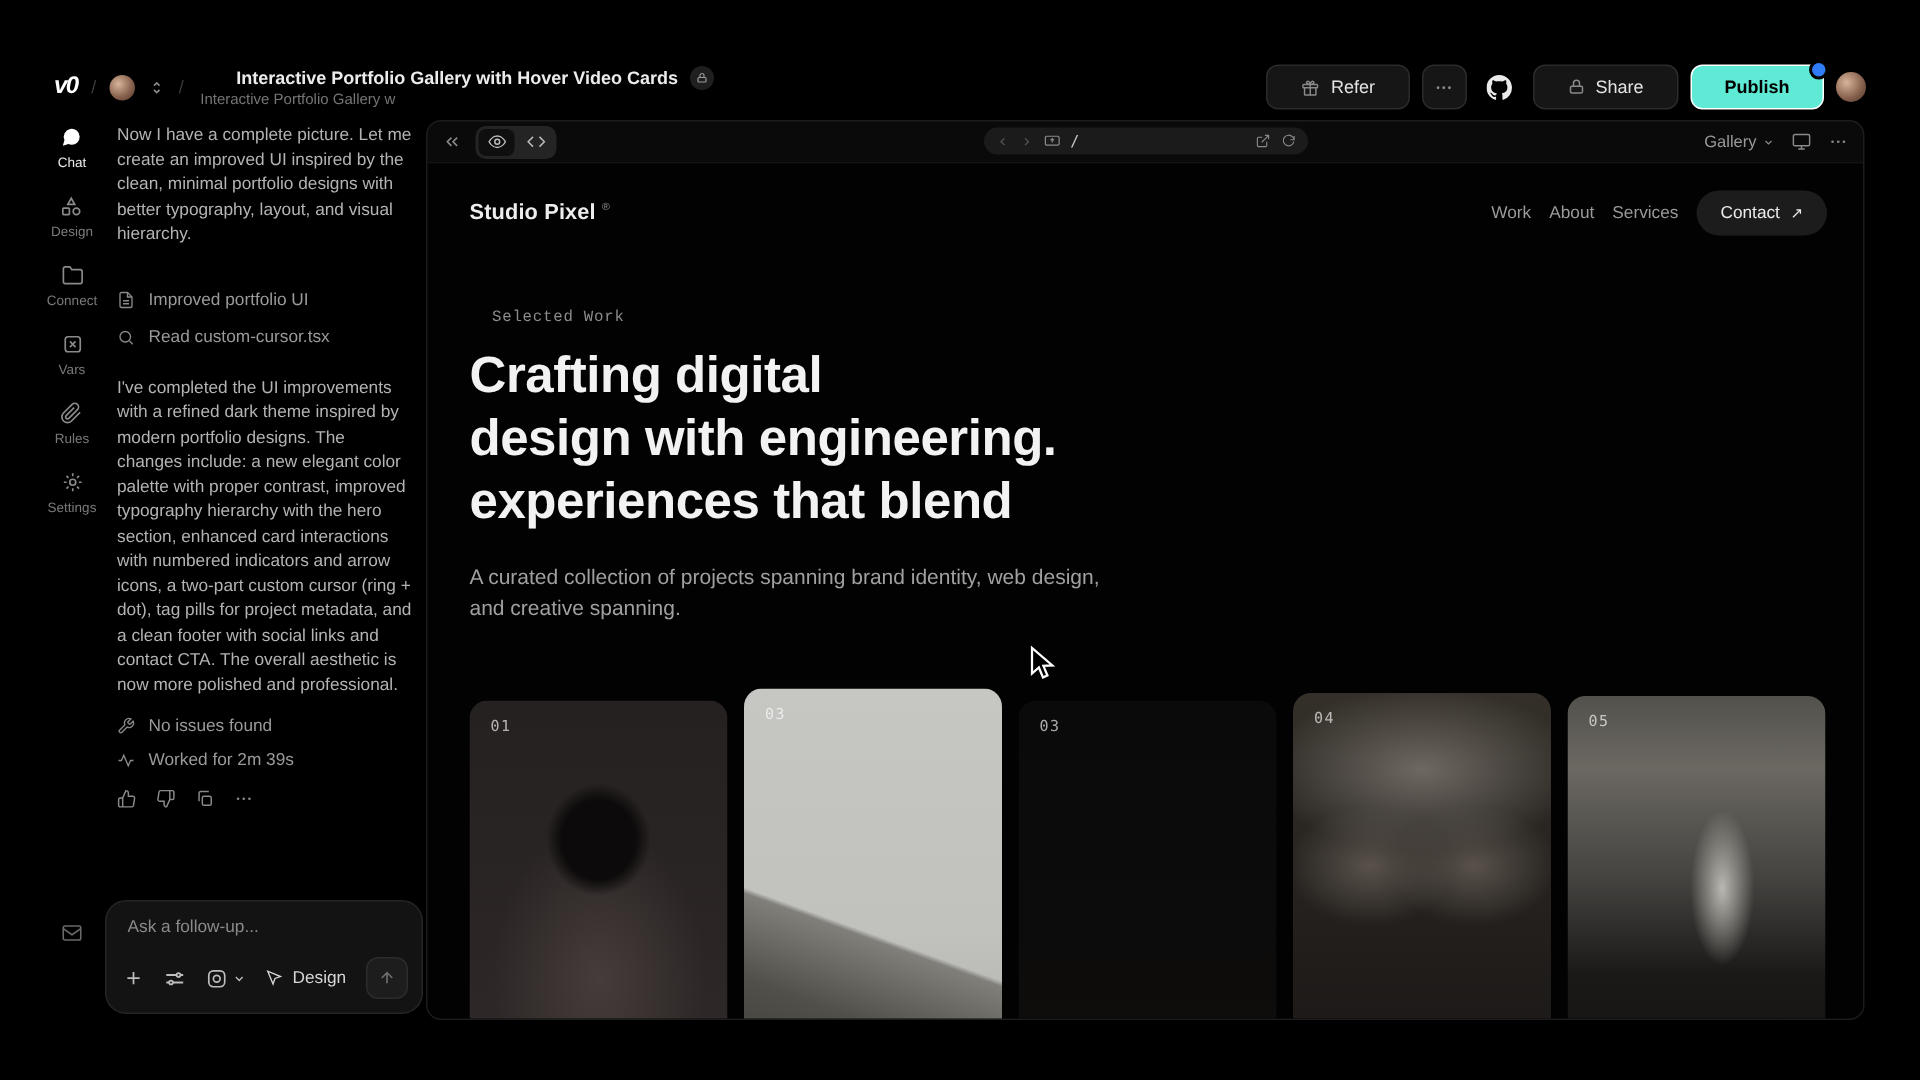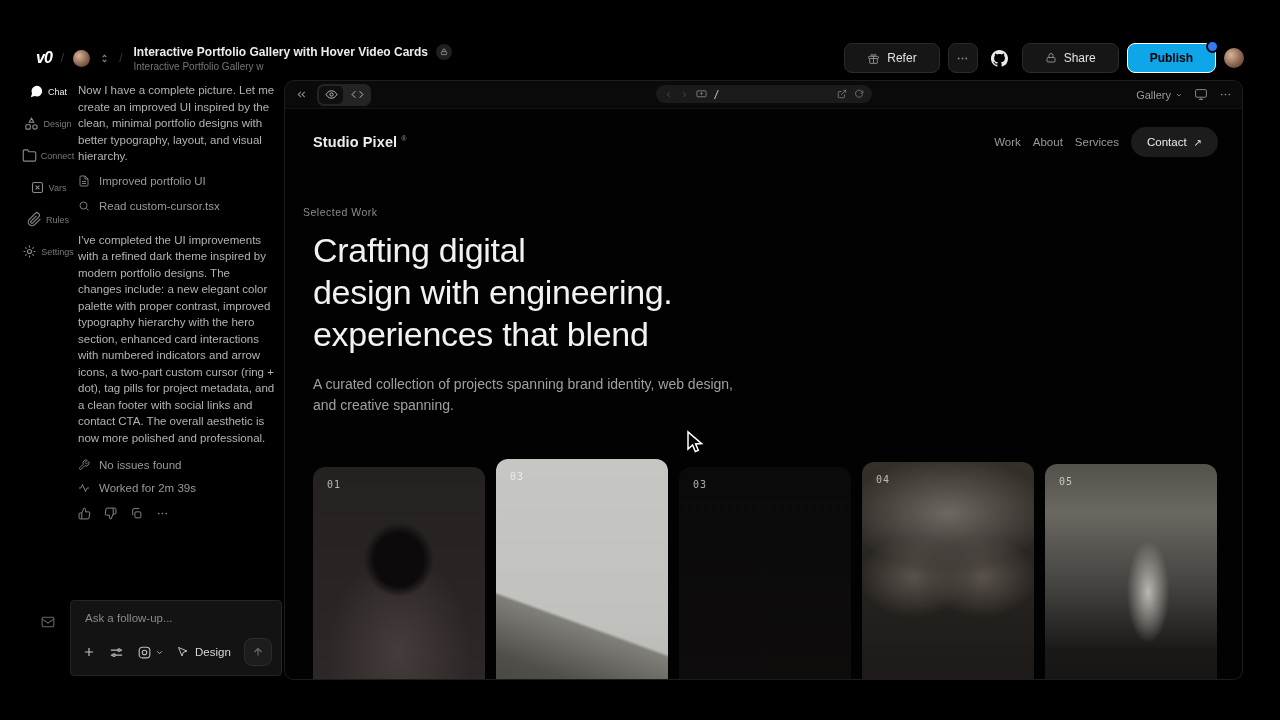--- a/index.html
+++ b/index.html
@@ -9,54 +9,54 @@
   }
   svg{display:block}
   .icon{color:#8a8a8a}
   
   .topbar{position:absolute;top:40px;left:36px;right:36px;height:36px;display:flex;align-items:center;justify-content:space-between;}
   .tb-left{display:flex;align-items:center;gap:9px;}
   .v0-logo{font-weight:800;font-size:16px;color:#fff;letter-spacing:-1px;font-style:italic;}
   .sep{color:#3a3a3a;font-size:12px;}
   .avatar{width:17px;height:17px;border-radius:50%;background:radial-gradient(circle at 35% 35%, #d8b49a, #8a6450 55%, #4a3328);}
   .title-col{display:flex;flex-direction:column;gap:1px;margin-left:2px;}
-  .proj-title{font-size:12px;font-weight:600;color:#ececec;display:flex;align-items:center;gap:8px;}
+  .proj-title{font-size:12px;font-weight:600;color:#ececec;display:flex;align-items:center;gap:8px;margin-left:24px;}
   .proj-sub{font-size:10px;color:#757575;}
   .lock-badge{width:16px;height:16px;border-radius:50%;background:#1f1f1f;display:flex;align-items:center;justify-content:center;color:#9a9a9a;}
   .tb-right{display:flex;align-items:center;gap:8px;}
   .btn{height:28px;border-radius:8px;background:#161616;border:1px solid #2b2b2b;color:#e3e3e3;font-size:12px;display:flex;align-items:center;gap:7px;padding:0 22px;cursor:pointer;}
   .btn-square{width:28px;padding:0;justify-content:center;}
   .btn-ghost{border:none;background:transparent;}
-  .btn-publish{background:#0ea5e9;color:#000;font-weight:600;position:relative;border:1px solid #fff;}
+  .btn-publish{background:#5eead4;color:#000;font-weight:600;position:relative;border:1px solid #fff;}
   .pub-dot{position:absolute;top:-4px;right:-4px;width:9px;height:9px;border-radius:50%;background:#2f7cf6;border:2px solid #000;}
   .tb-avatar{width:20px;height:20px;}
   
   .rail{position:absolute;left:24px;top:84px;width:48px;display:flex;flex-direction:column;align-items:center;}
-  .rail-item{display:flex;flex-direction:row;align-items:center;gap:4px;margin-bottom:17px;cursor:pointer;}
+  .rail-item{display:flex;flex-direction:column;align-items:center;gap:4px;margin-bottom:17px;cursor:pointer;}
   .rail-item .lbl{font-size:9px;color:#7a7a7a;}
   .rail-item.active .lbl{color:#ededed;}
   .rail-item .icon{color:#8a8a8a}
   .rail-item.active .icon{color:#fff}
   .rail-mail{position:absolute;left:40px;top:615px;color:#6a6a6a;cursor:pointer;}
   
   .chat{position:absolute;left:70px;top:80px;width:212px;bottom:0;}
   .chat-body{padding:2px 6px 0 8px;}
   .msg{font-size:11.5px;line-height:16.5px;color:#b3b3b3;}
-  .tools{margin-top:4px;}
+  .tools{margin-top:23px;}
   .tool-row{display:flex;align-items:center;gap:9px;height:25px;color:#9a9a9a;font-size:11.5px;cursor:pointer;}
   .task-card{margin:11px 0 0 -4px;height:28px;border-radius:9px;background:#0b0f18;border:1px solid #4c87f5;box-shadow:0 0 0 2.5px rgba(38,99,235,.30);display:flex;align-items:center;gap:7px;padding:0 8px;cursor:pointer;}
   .task-card .t-label{font-size:11.5px;color:#d6d6d6;}
   .task-card .t-ver{font-size:10.5px;color:#8a8a8a;}
   .task-card .t-more{margin-left:auto;color:#9a9a9a;}
   .msg2{margin-top:13px;}
   .status-row{display:flex;align-items:center;gap:9px;color:#9a9a9a;font-size:11.5px;margin-top:13px;}
   .feedback{display:flex;align-items:center;gap:13px;margin-top:13px;color:#8a8a8a;}
   .feedback .icon{cursor:pointer;}
   
-  .input-card{position:absolute;left:0;right:0;top:520px;height:76px;background:#131313;border:1px solid #252525;border-radius:4px;box-sizing:border-box;}
+  .input-card{position:absolute;left:0;right:0;top:520px;height:76px;background:#131313;border:1px solid #252525;border-radius:14px;box-sizing:border-box;}
   .follow-input{position:absolute;top:10px;left:12px;right:12px;background:transparent;border:none;outline:none;color:#e5e5e5;font-size:11.5px;font-family:"Liberation Sans",sans-serif;}
   .follow-input::placeholder{color:#8a8a8a;}
   .input-row{position:absolute;left:11px;right:9px;bottom:9px;display:flex;align-items:center;gap:13px;}
   .input-row .icon{color:#bdbdbd;cursor:pointer;}
   .emoji-group{display:flex;align-items:center;gap:3px;cursor:pointer;}
   .design-btn{display:flex;align-items:center;gap:6px;color:#d6d6d6;font-size:11.5px;cursor:pointer;}
   .send-btn{margin-left:auto;width:26px;height:26px;border-radius:8px;background:#1d1d1d;border:1px solid #2c2c2c;display:flex;align-items:center;justify-content:center;color:#6e6e6e;cursor:pointer;}
   
   .preview{position:absolute;left:284px;top:80px;width:959px;height:600px;background:#0a0a0a;border:1px solid #1d1d1d;border-radius:10px;box-sizing:border-box;overflow:hidden;}
   .ptoolbar{height:27px;display:flex;align-items:center;padding:0 10px;gap:9px;position:relative;border-bottom:1px solid #141414;}
@@ -70,22 +70,22 @@
   .pt-right{margin-left:auto;display:flex;align-items:center;gap:11px;}
   .latest{display:flex;align-items:center;gap:4px;color:#9a9a9a;font-size:11px;cursor:pointer;}
   
   .viewport{position:relative;height:571px;background:#020202;overflow:hidden;}
   .site-header{position:absolute;top:18px;left:28px;right:24px;display:flex;align-items:center;justify-content:space-between;}
   .brand{font-size:14.5px;font-weight:700;color:#ededed;letter-spacing:.1px;}
   .brand sup{font-size:7px;color:#9a9a9a;font-weight:400;}
   .site-nav{display:flex;align-items:center;gap:12px;}
   .nav-link{font-size:11.5px;color:#9a9a9a;cursor:pointer;}
   .contact-pill{display:flex;align-items:center;gap:7px;background:#1c1c1c;border-radius:16px;height:30px;padding:0 16px;color:#ebebeb;font-size:11.5px;cursor:pointer;}
-  .eyebrow{position:absolute;top:97px;left:18px;font-family:Liberation Sans, sans-serif;font-size:10.5px;color:#8c8c8c;letter-spacing:.5px;}
-  .hero-h{position:absolute;top:120px;left:28px;font-size:34px;font-weight:400;color:#f2f2f2;line-height:42px;letter-spacing:-.3px;}
+  .eyebrow{position:absolute;top:97px;left:43px;font-family:Liberation Mono, monospace;font-size:10.5px;color:#8c8c8c;letter-spacing:.5px;}
+  .hero-h{position:absolute;top:120px;left:28px;font-size:34px;font-weight:700;color:#f2f2f2;line-height:42px;letter-spacing:-.3px;}
   .hero-sub{position:absolute;top:265px;left:28px;font-size:14px;color:#a0a0a0;line-height:21px;}
   
   .card{position:absolute;width:172px;height:320px;border-radius:12px;overflow:hidden;cursor:pointer;}
   .card .num{position:absolute;top:12px;left:14px;font-family:"DejaVu Sans Mono",monospace;font-size:10px;color:rgba(255,255,255,.65);letter-spacing:1px;}
   .card-1{left:28px;top:358px;background:
     radial-gradient(ellipse 42% 26% at 50% 88%, #9c938c 0%, rgba(60,54,52,.8) 55%, rgba(32,28,28,0) 78%),
     radial-gradient(ellipse 26% 15% at 50% 29%, #0c0a0a 0%, #0c0a0a 55%, rgba(20,17,17,0) 78%),
     radial-gradient(ellipse 60% 45% at 50% 58%, #453d3b 0%, rgba(40,35,34,0) 70%),
     linear-gradient(180deg, #262121 0%, #2b2525 50%, #332c2b 100%);}
   .card-2{left:211px;top:350px;background:

